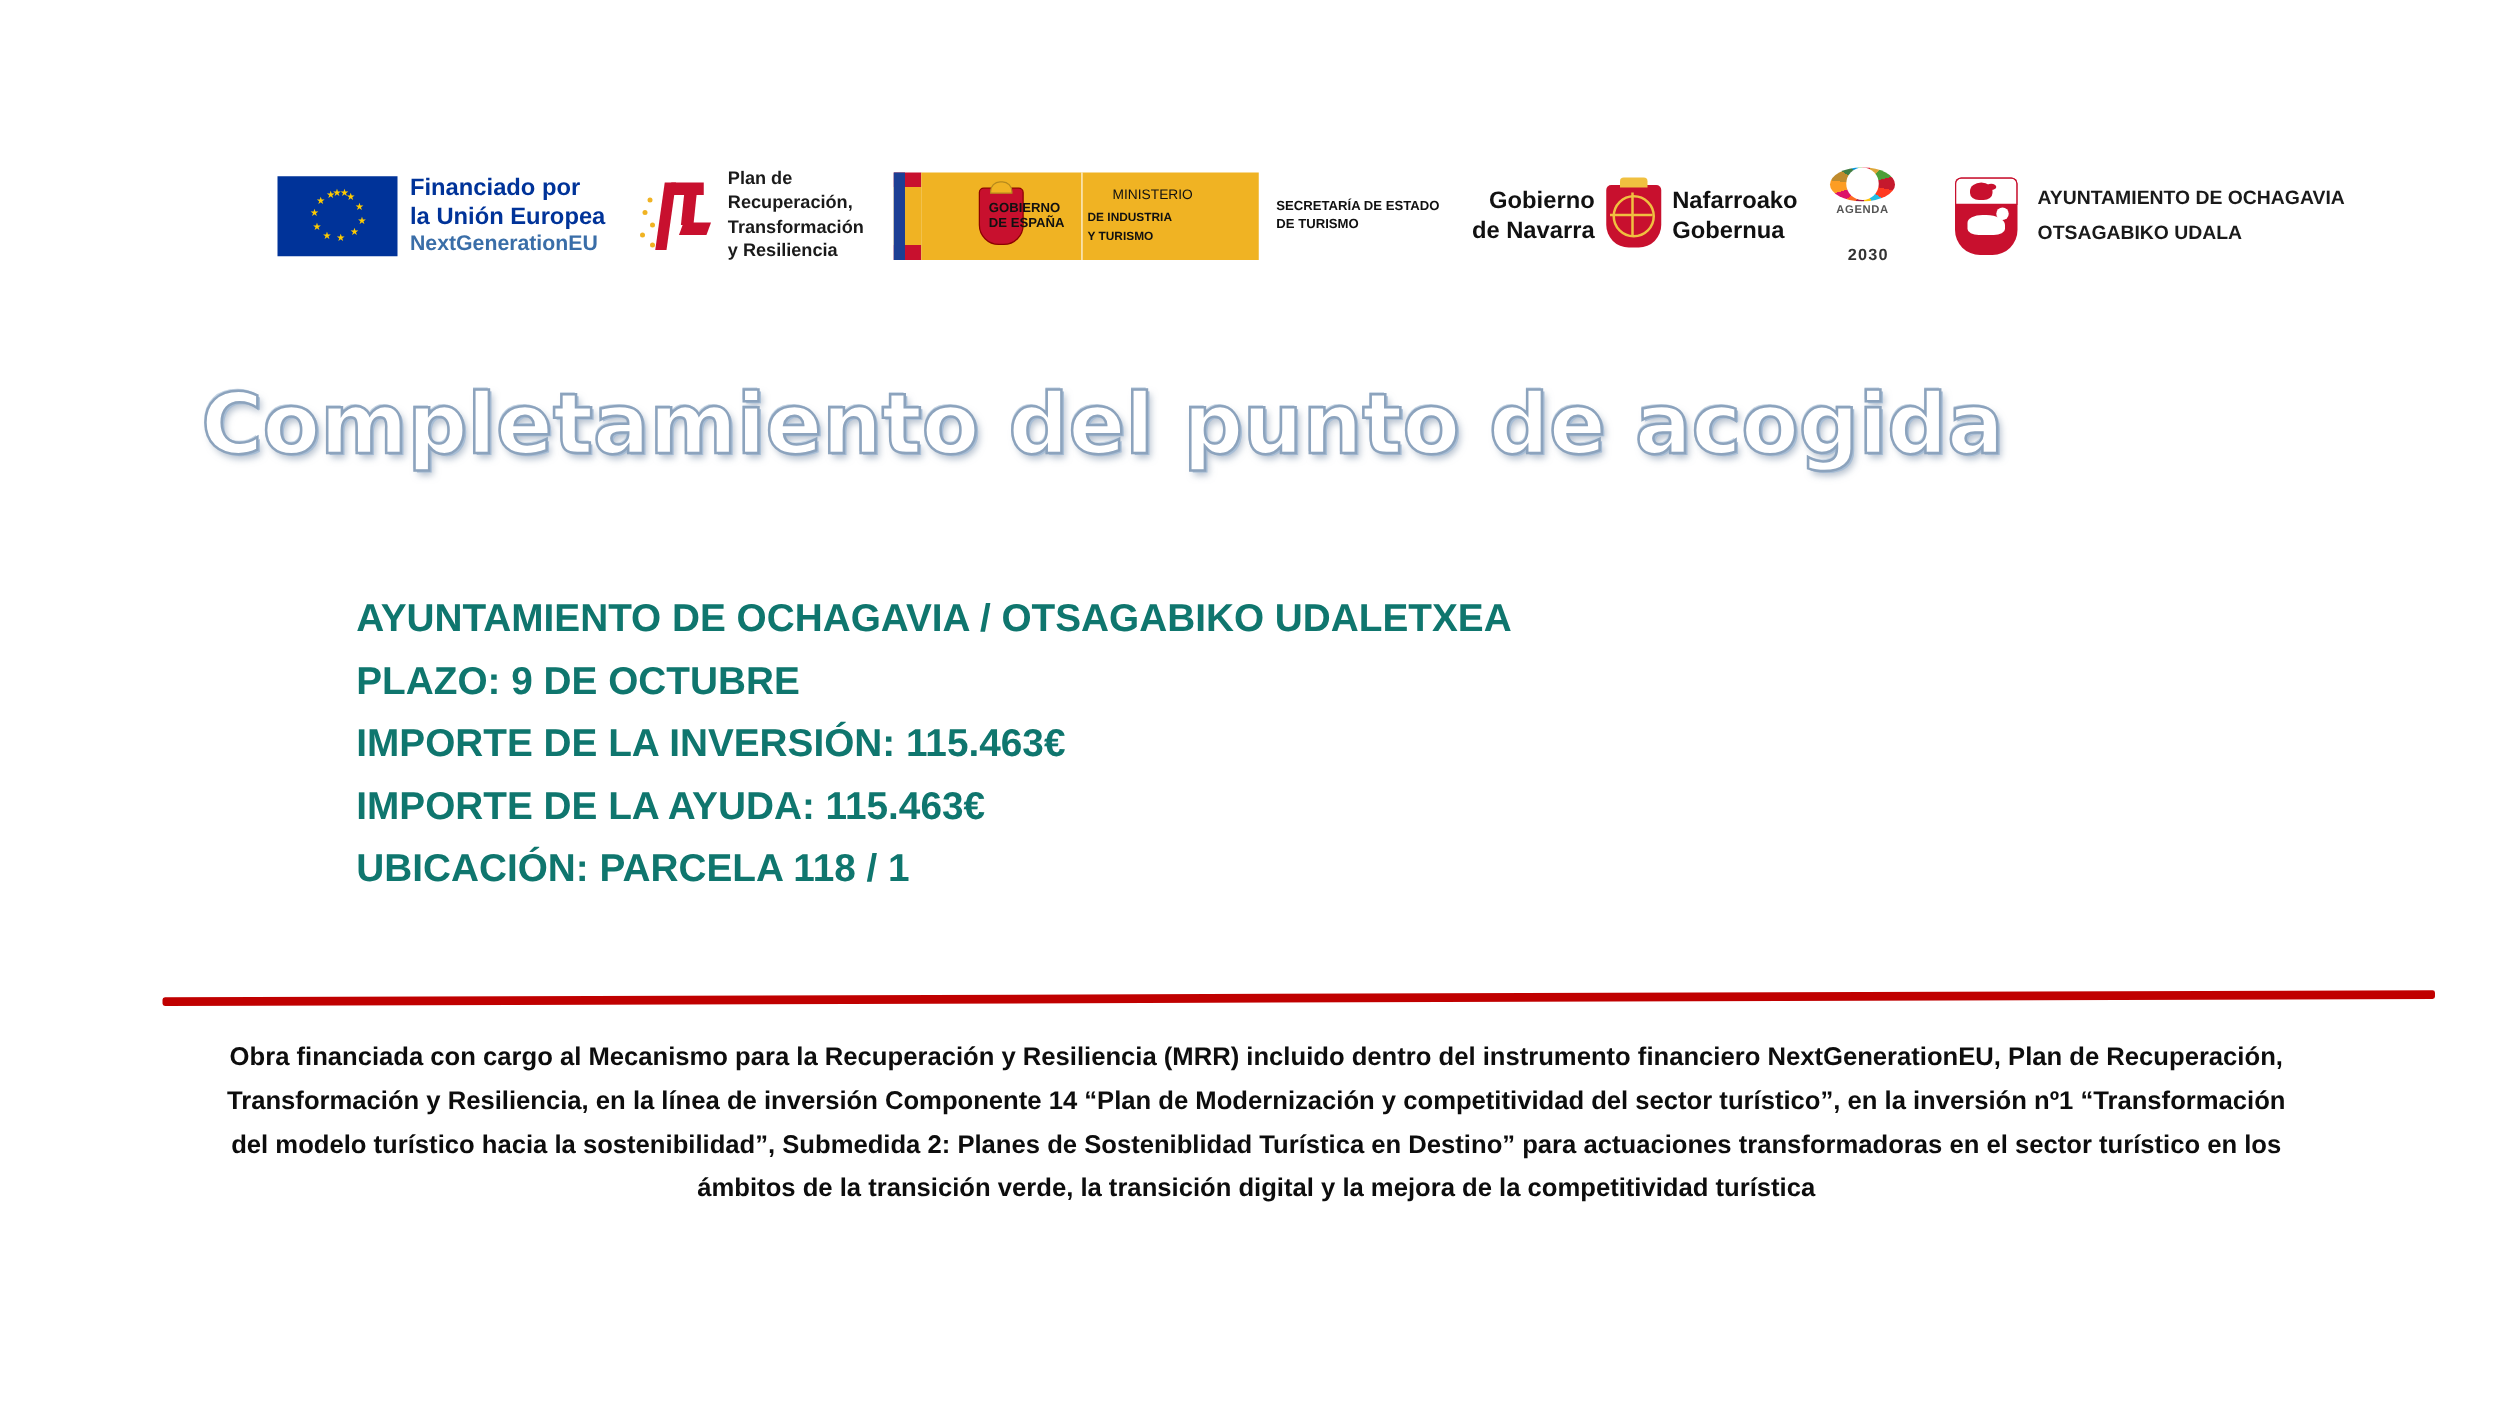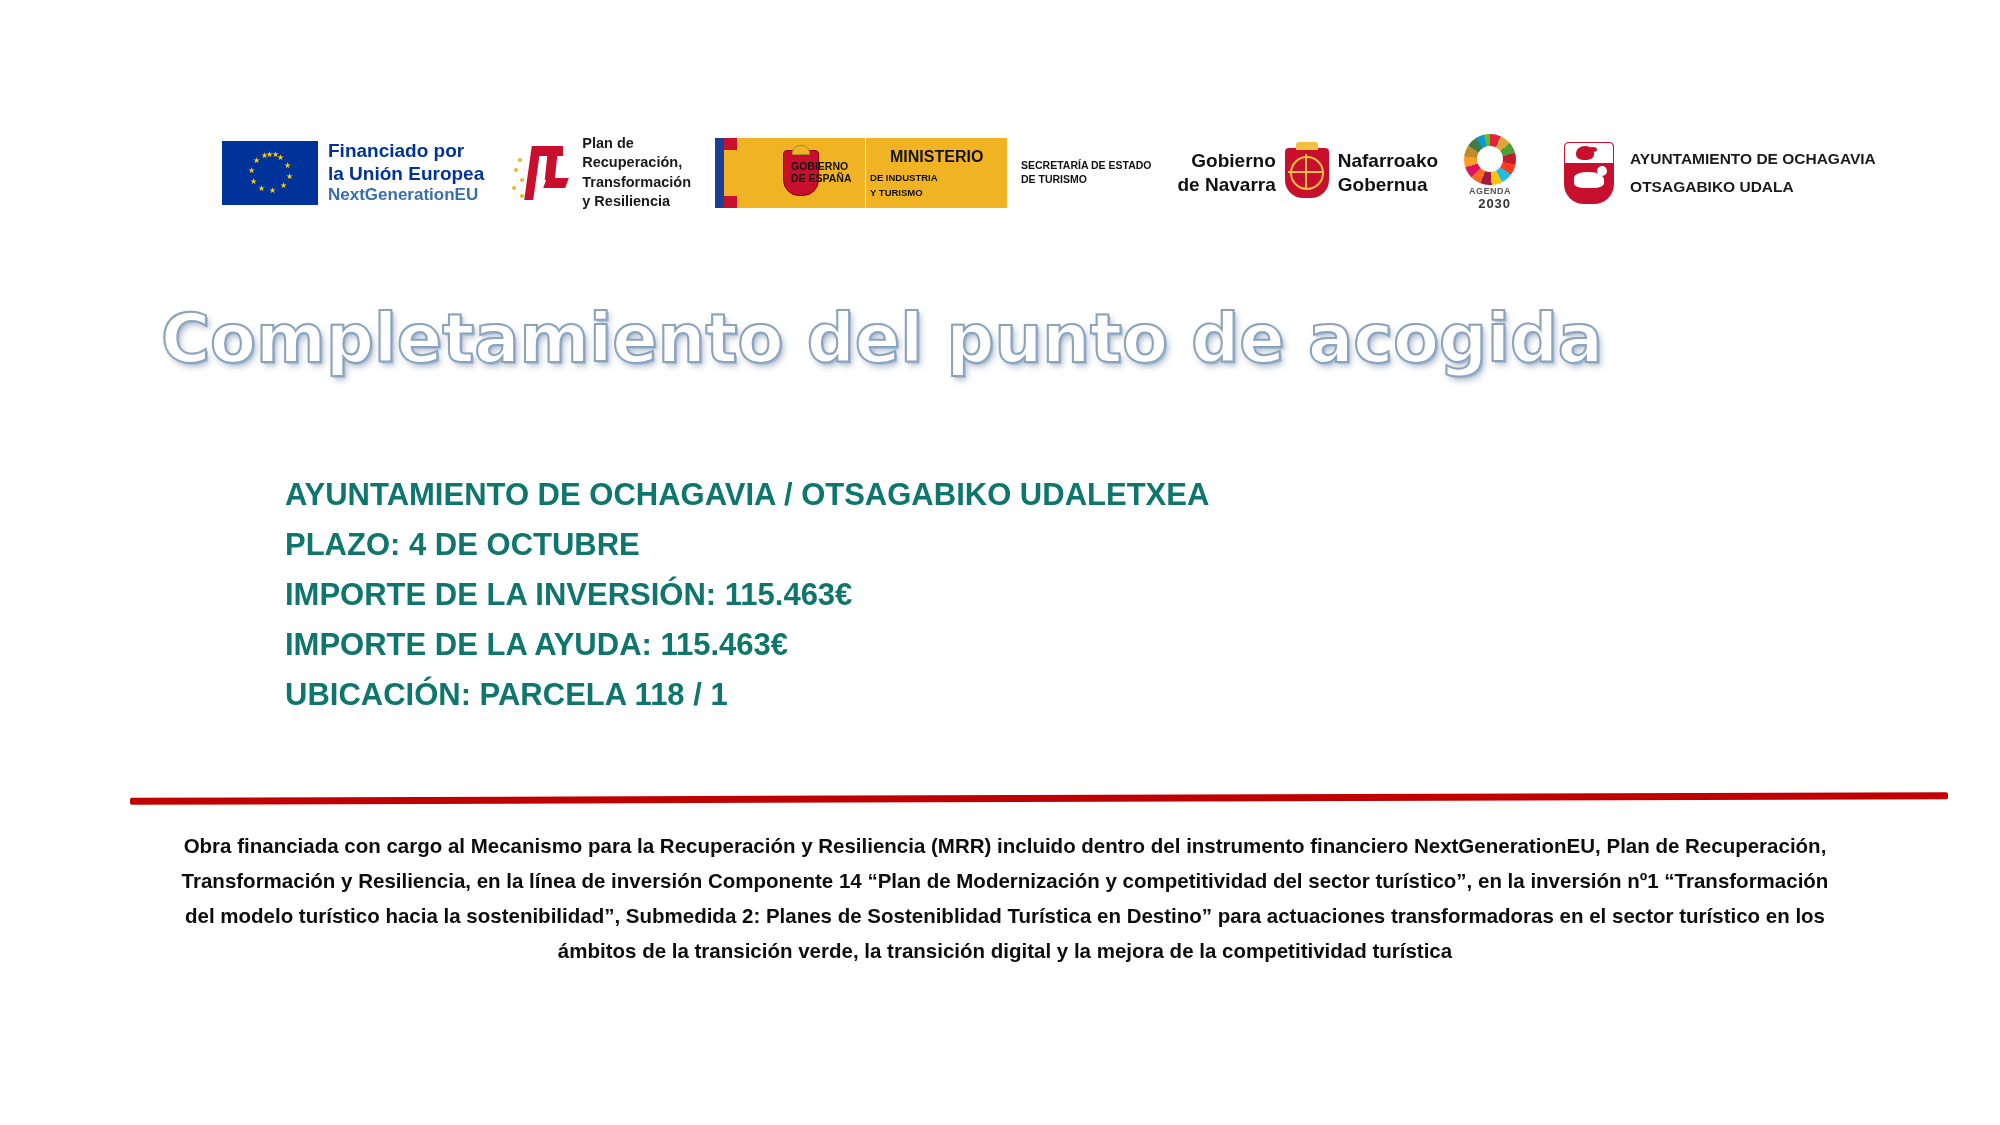--- a/index.html
+++ b/index.html
@@ -174,22 +174,22 @@
     width: 142px;
     background: #f0b323;
     display: flex;
     flex-direction: column;
     justify-content: center;
     padding-left: 4px;
     box-sizing: border-box;
     border-left: 1px solid #ffffff;
   }
   .gob-right .l1 {
-    font-size: 16px;
-    font-weight: bold;
+    font-size: 11px;
+    font-weight: normal;
     color: #111;
     line-height: 1.2;
     text-transform: uppercase;
     padding-left: 20px;
   }
   .gob-right .l2 {
     font-size: 9.5px;
     font-weight: bold;
     color: #111;
     line-height: 1.2;
@@ -311,20 +311,21 @@
     font-weight: bold;
     color: #555;
     line-height: 1.1;
     text-align: right;
     letter-spacing: 0.5px;
   }
   .agenda-txt .big {
     font-size: 13px;
     color: #333;
     letter-spacing: 1px;
+    margin-top: 24px;
   }
 
   
   .ayto-logo {
     margin-left: 48px;
     display: flex;
     align-items: center;
     height: 80px;
   }
   .ayto-shield {
@@ -548,21 +549,21 @@
       <div>OTSAGABIKO UDALA</div>
     </div>
   </div>
 
 </div>
 
 <div class="title">Completamiento del punto de acogida</div>
 
 <div class="details">
   <div>AYUNTAMIENTO DE OCHAGAVIA / OTSAGABIKO UDALETXEA</div>
-  <div>PLAZO: 4 DE OCTUBRE</div>
+  <div>PLAZO: 9 DE OCTUBRE</div>
   <div>IMPORTE DE LA INVERSIÓN: 115.463€</div>
   <div>IMPORTE DE LA AYUDA: 115.463€</div>
   <div>UBICACIÓN: PARCELA 118 / 1</div>
 </div>
 
 <div class="rule"></div>
 
 <div class="footer">Obra financiada con cargo al Mecanismo para la Recuperación y Resiliencia (MRR) incluido dentro del instrumento financiero NextGenerationEU, Plan de Recuperación, Transformación y Resiliencia, en la línea de inversión Componente 14 “Plan de Modernización y competitividad del sector turístico”, en la inversión nº1 “Transformación del modelo turístico hacia la sostenibilidad”, Submedida 2: Planes de Sosteniblidad Turística en Destino” para actuaciones transformadoras en el sector turístico en los ámbitos de la transición verde, la transición digital y la mejora de la competitividad turística</div>
 
 </body></html>

